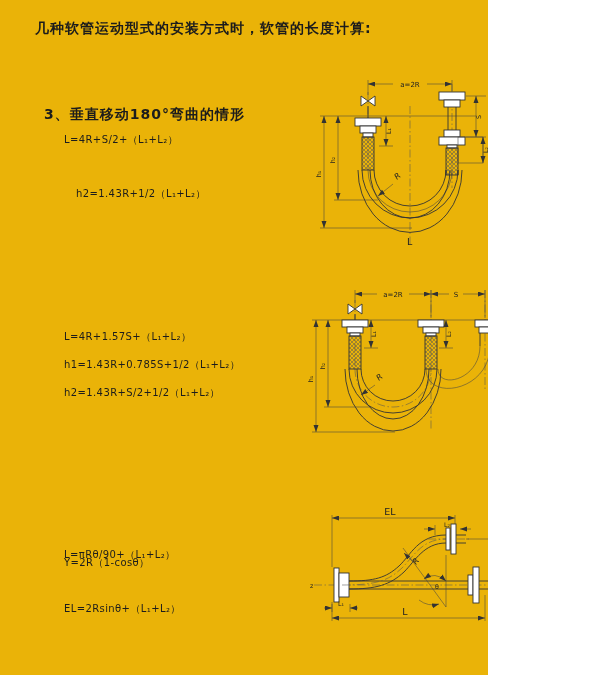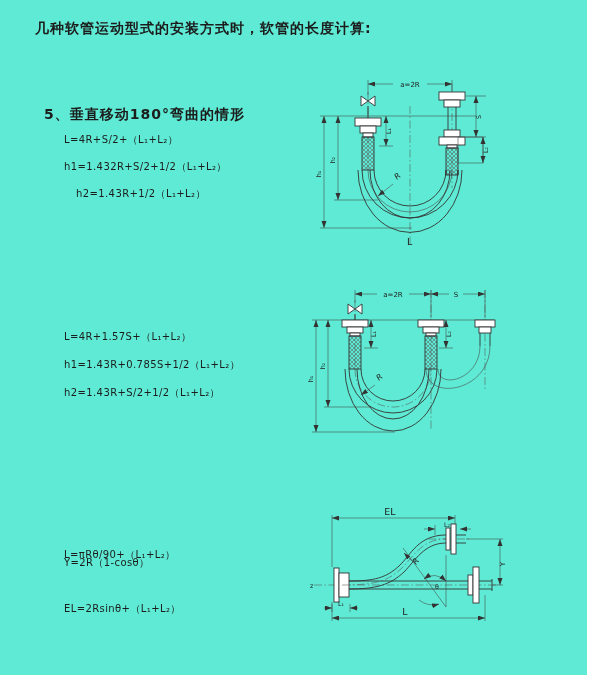--- a/index.html
+++ b/index.html
@@ -1,16 +1,16 @@
 <!DOCTYPE html>
 <html><head>
 <meta charset="utf-8">
 <style>
   html,body{margin:0;padding:0;background:#fff;}
-  #page{position:relative;width:587px;height:675px;background:#5eead4;overflow:hidden;
+  #page{position:relative;width:488px;height:675px;background:#eab308;overflow:hidden;
         font-family:"DejaVu Sans","Liberation Sans",sans-serif;color:#1c1c1c;}
   .abs{position:absolute;}
   .doc-title{font-size:14px;font-weight:bold;letter-spacing:1px;}
   .sec-heading{font-size:14px;font-weight:bold;letter-spacing:1px;}
   .formula{font-size:10px;font-weight:500;letter-spacing:.4px;white-space:nowrap;}
   svg{display:block;}
   svg text{font-family:"DejaVu Sans","Liberation Sans",sans-serif;fill:#222;}
   .geo{stroke:#333;stroke-width:.9;fill:none;}
   .geo-f{stroke:#333;stroke-width:.9;fill:#fff;}
   .thin{stroke:#444;stroke-width:.55;fill:none;}
@@ -22,23 +22,22 @@
   .lbl-r{font-size:8px;font-style:italic;}
   .lbl-L{font-size:9.5px;}
 </style>
 </head>
 <body>
 
 <div id="page">
 
   <div class="abs doc-title" style="left:35px;top:20px;">几种软管运动型式的安装方式时，软管的长度计算:</div>
 
-  <div class="abs sec-heading" style="left:44px;top:106px;">5、垂直移动180°弯曲的情形</div>
+  <div class="abs sec-heading" style="left:44px;top:106px;">3、垂直移动180°弯曲的情形</div>
   <div class="abs formula" style="left:64px;top:133px;">L=4R+S/2+（L₁+L₂）</div>
-  <div class="abs formula" style="left:64px;top:160px;">h1=1.432R+S/2+1/2（L₁+L₂）</div>
   <div class="abs formula" style="left:64px;top:187px;margin-left:12px;">h2=1.43R+1/2（L₁+L₂）</div>
 
   <div class="abs formula" style="left:64px;top:330px;">L=4R+1.57S+（L₁+L₂）</div>
   <div class="abs formula" style="left:64px;top:358px;text-align:center;">h1=1.43R+0.785S+1/2（L₁+L₂）</div>
   <div class="abs formula" style="left:64px;top:386px;">h2=1.43R+S/2+1/2（L₁+L₂）</div>
 
   <div class="abs formula" style="left:64px;top:548px;">L=πRθ/90+（L₁+L₂）</div>
   <div class="abs formula" style="left:64px;top:556px;">Y=2R（1-cosθ）</div>
   <div class="abs formula" style="left:64px;top:602px;">EL=2Rsinθ+（L₁+L₂）</div>
 

